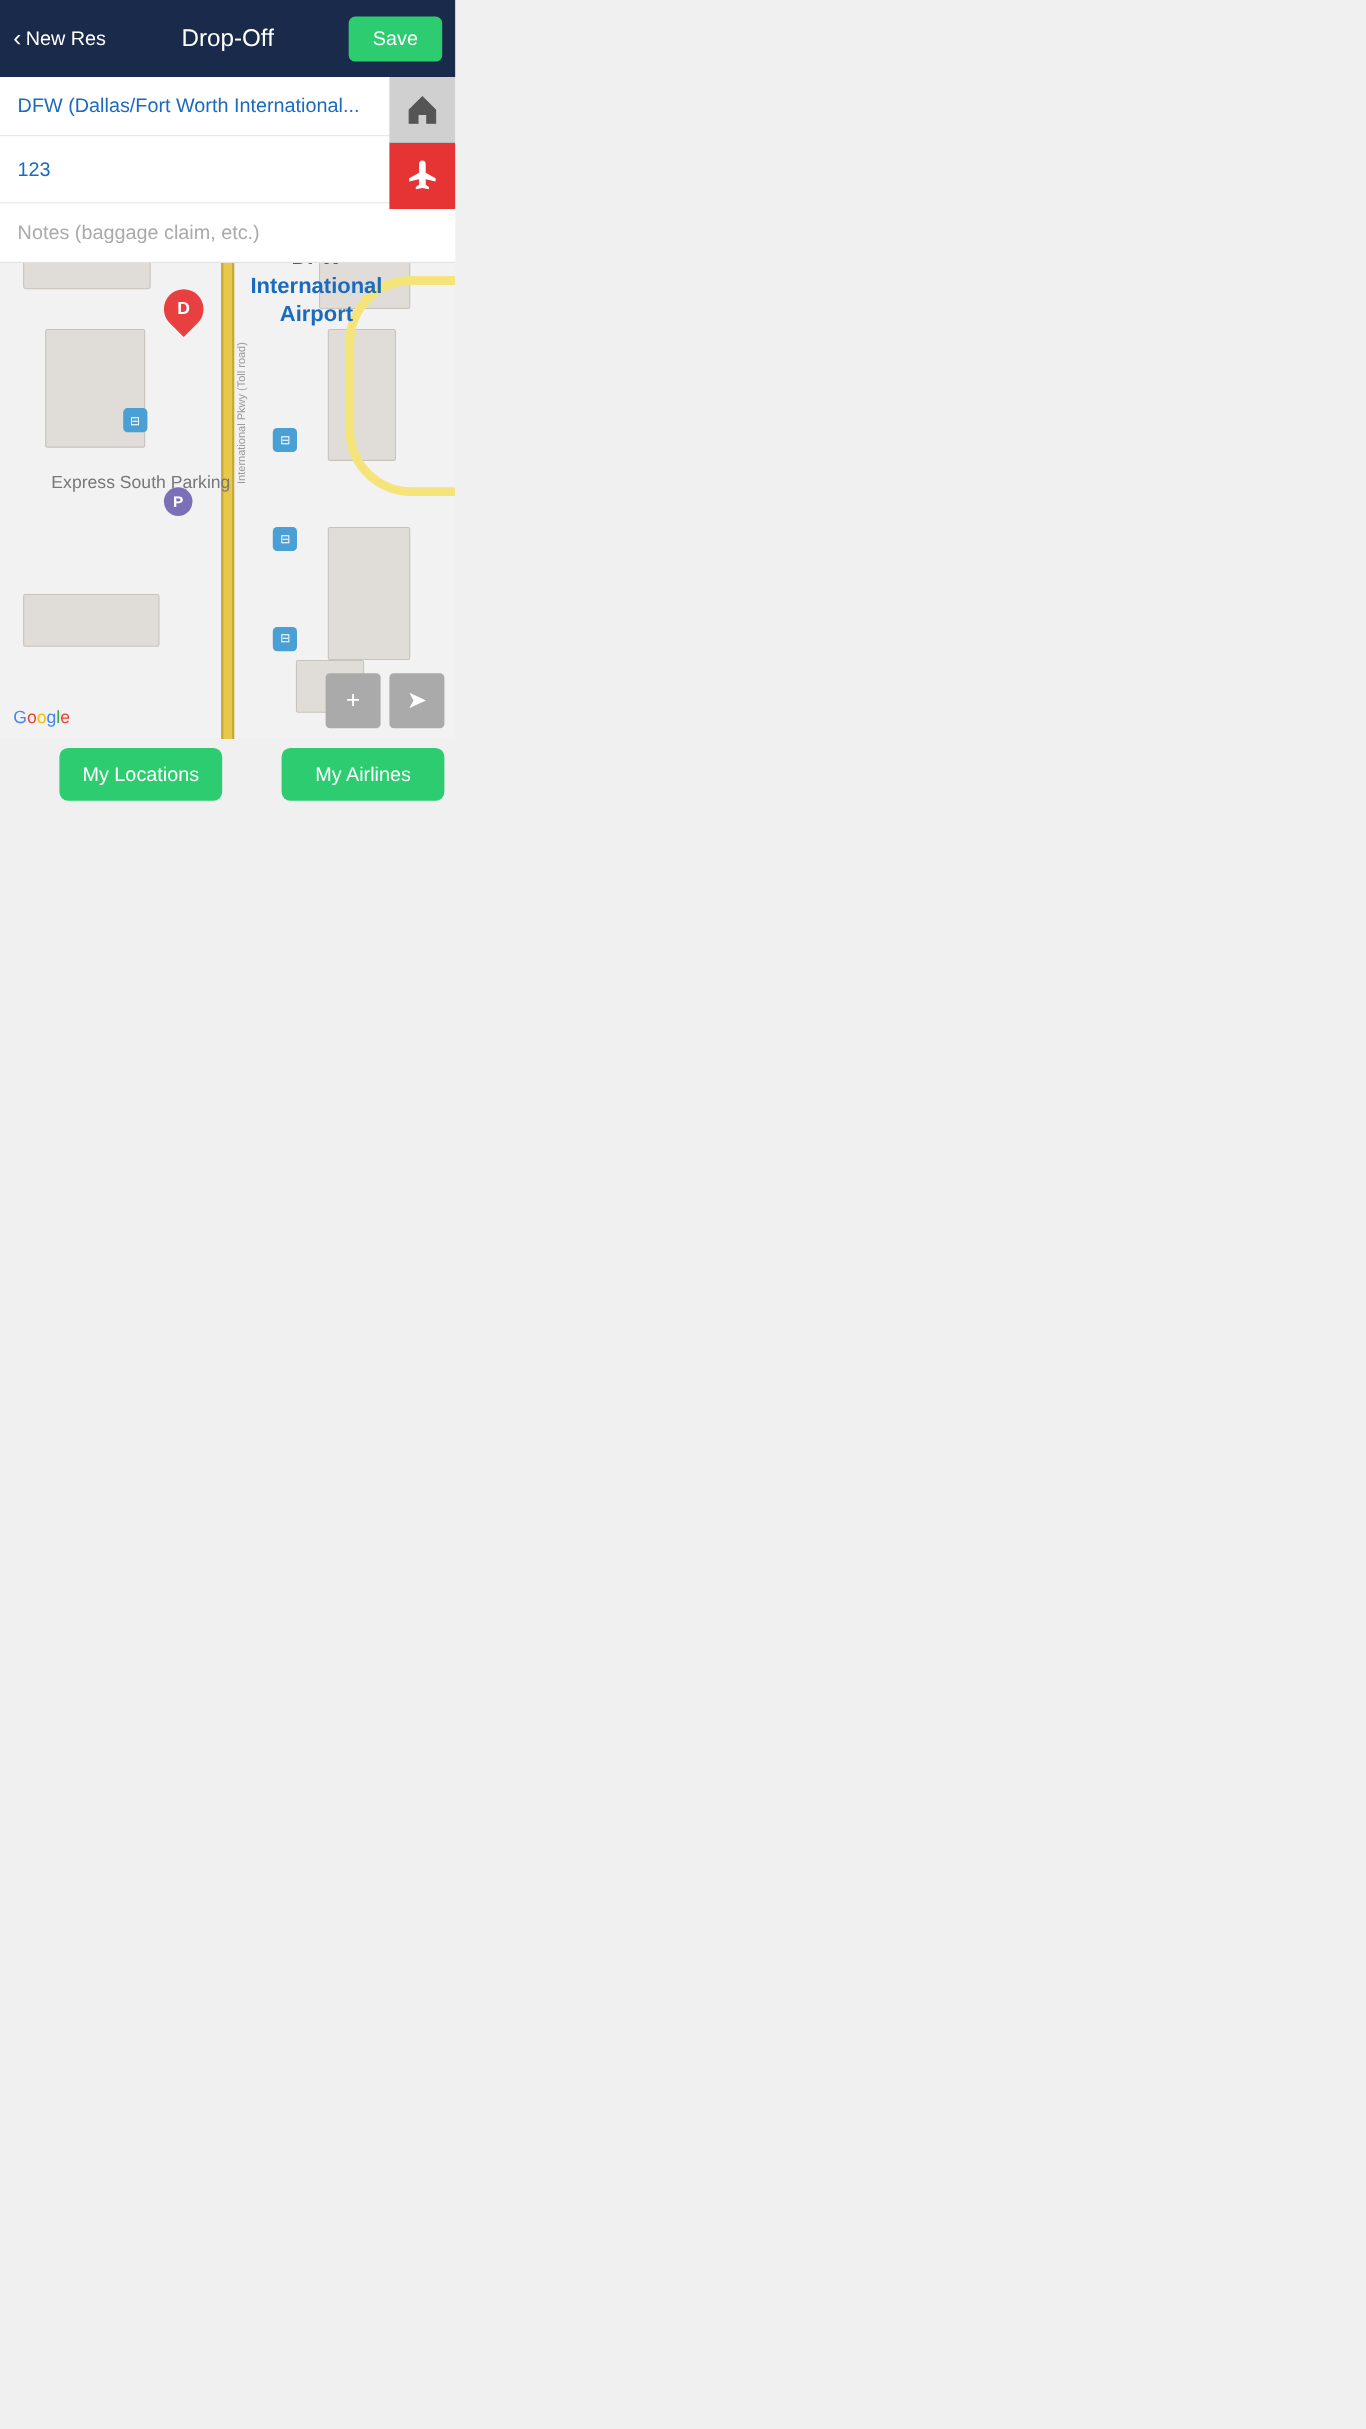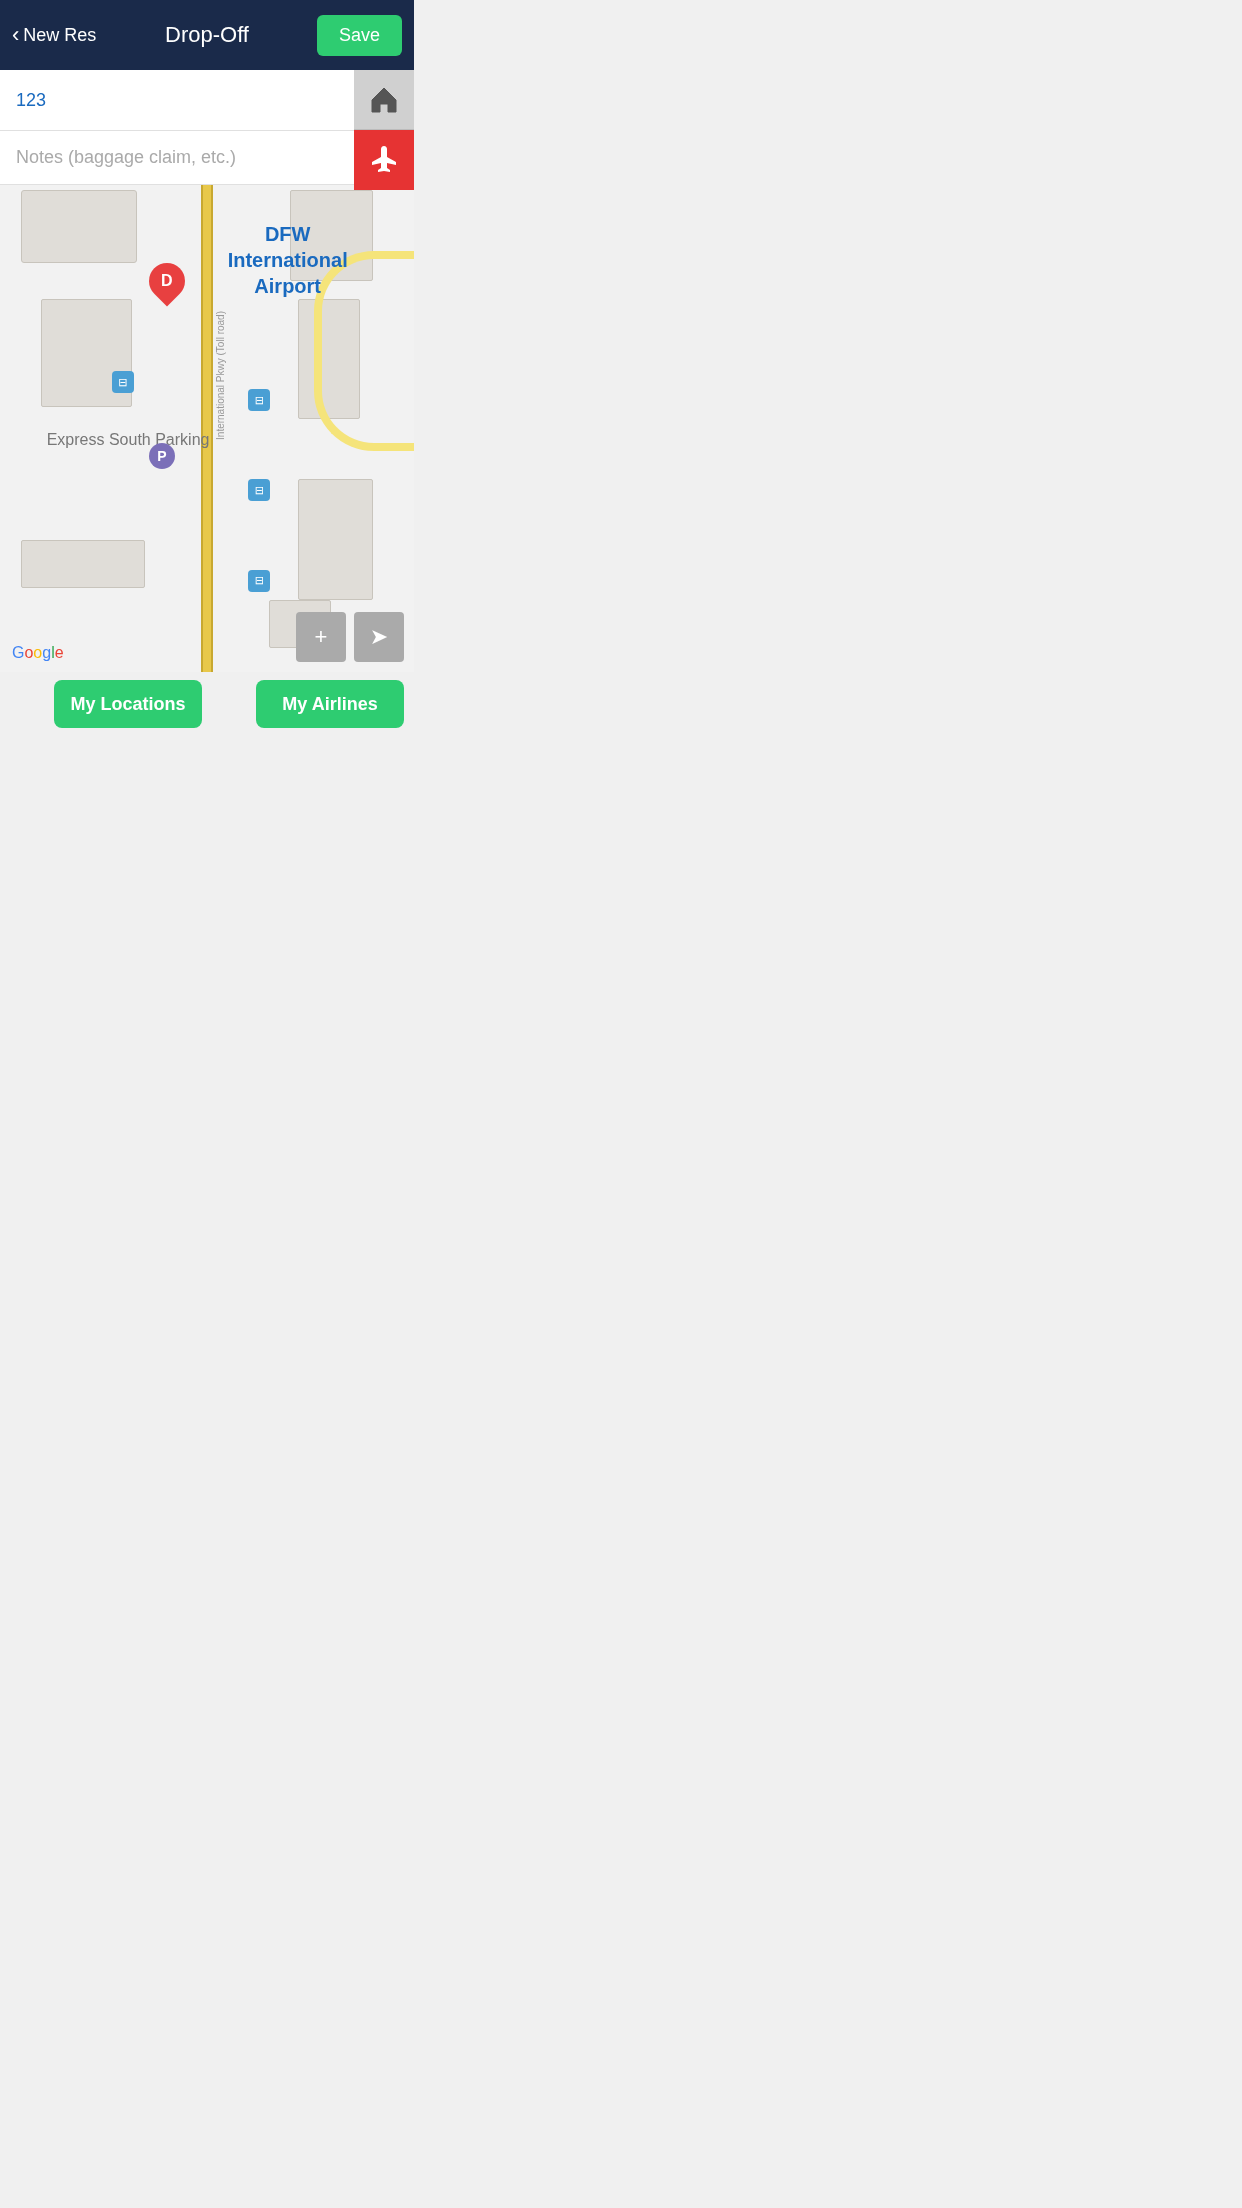--- a/index.html
+++ b/index.html
@@ -362,21 +362,21 @@
       padding: 8px 10px;
     }
 
     .bottom-tab {
       flex: 1;
       background: #2ecc71;
       color: white;
       border: none;
       border-radius: 8px;
       font-size: 18px;
-      font-weight: 700;
+      font-weight: 400;
       cursor: pointer;
       display: flex;
       align-items: center;
       justify-content: center;
       margin-left: 44px;
     }
 
     
     .bld1 { left: 5%; top: 20%; width: 28%; height: 12%; border-radius: 3px; }
     .bld2 { left: 5%; top: 5%; width: 20%; height: 10%; }
@@ -478,20 +478,23 @@
     </svg>
   </div>
   <div class="side-btn-flight">
     <svg class="flight-icon-svg" viewBox="0 0 32 32" fill="none">
       <path d="M16 2 C14 2 13 3.5 13 5 L13 13 L4 18 L4 21 L13 19 L13 24 L10 26 L10 28 L16 27 L22 28 L22 26 L19 24 L19 19 L28 21 L28 18 L19 13 L19 5 C19 3.5 18 2 16 2Z" fill="white"></path>
     </svg>
   </div>
 </div>
 
 <div class="form-overlay">
+  <div class="field-row">
+    <input class="field-input" type="text" value="DFW (Dallas/Fort Worth International..." style="">
+  </div>
   <div class="field-row-with-clear">
     <input type="text" style="flex: 1 1 0%; border: none; outline: none; font-size: 18px; color: rgb(26, 106, 191); background: transparent;" value="123">
     <button class="clear-btn">✕</button>
   </div>
   <div class="field-row">
     <input class="field-input" type="text" placeholder="Notes (baggage claim, etc.)" style="">
   </div>
 </div>
 
 <div class="bottom-bar">

